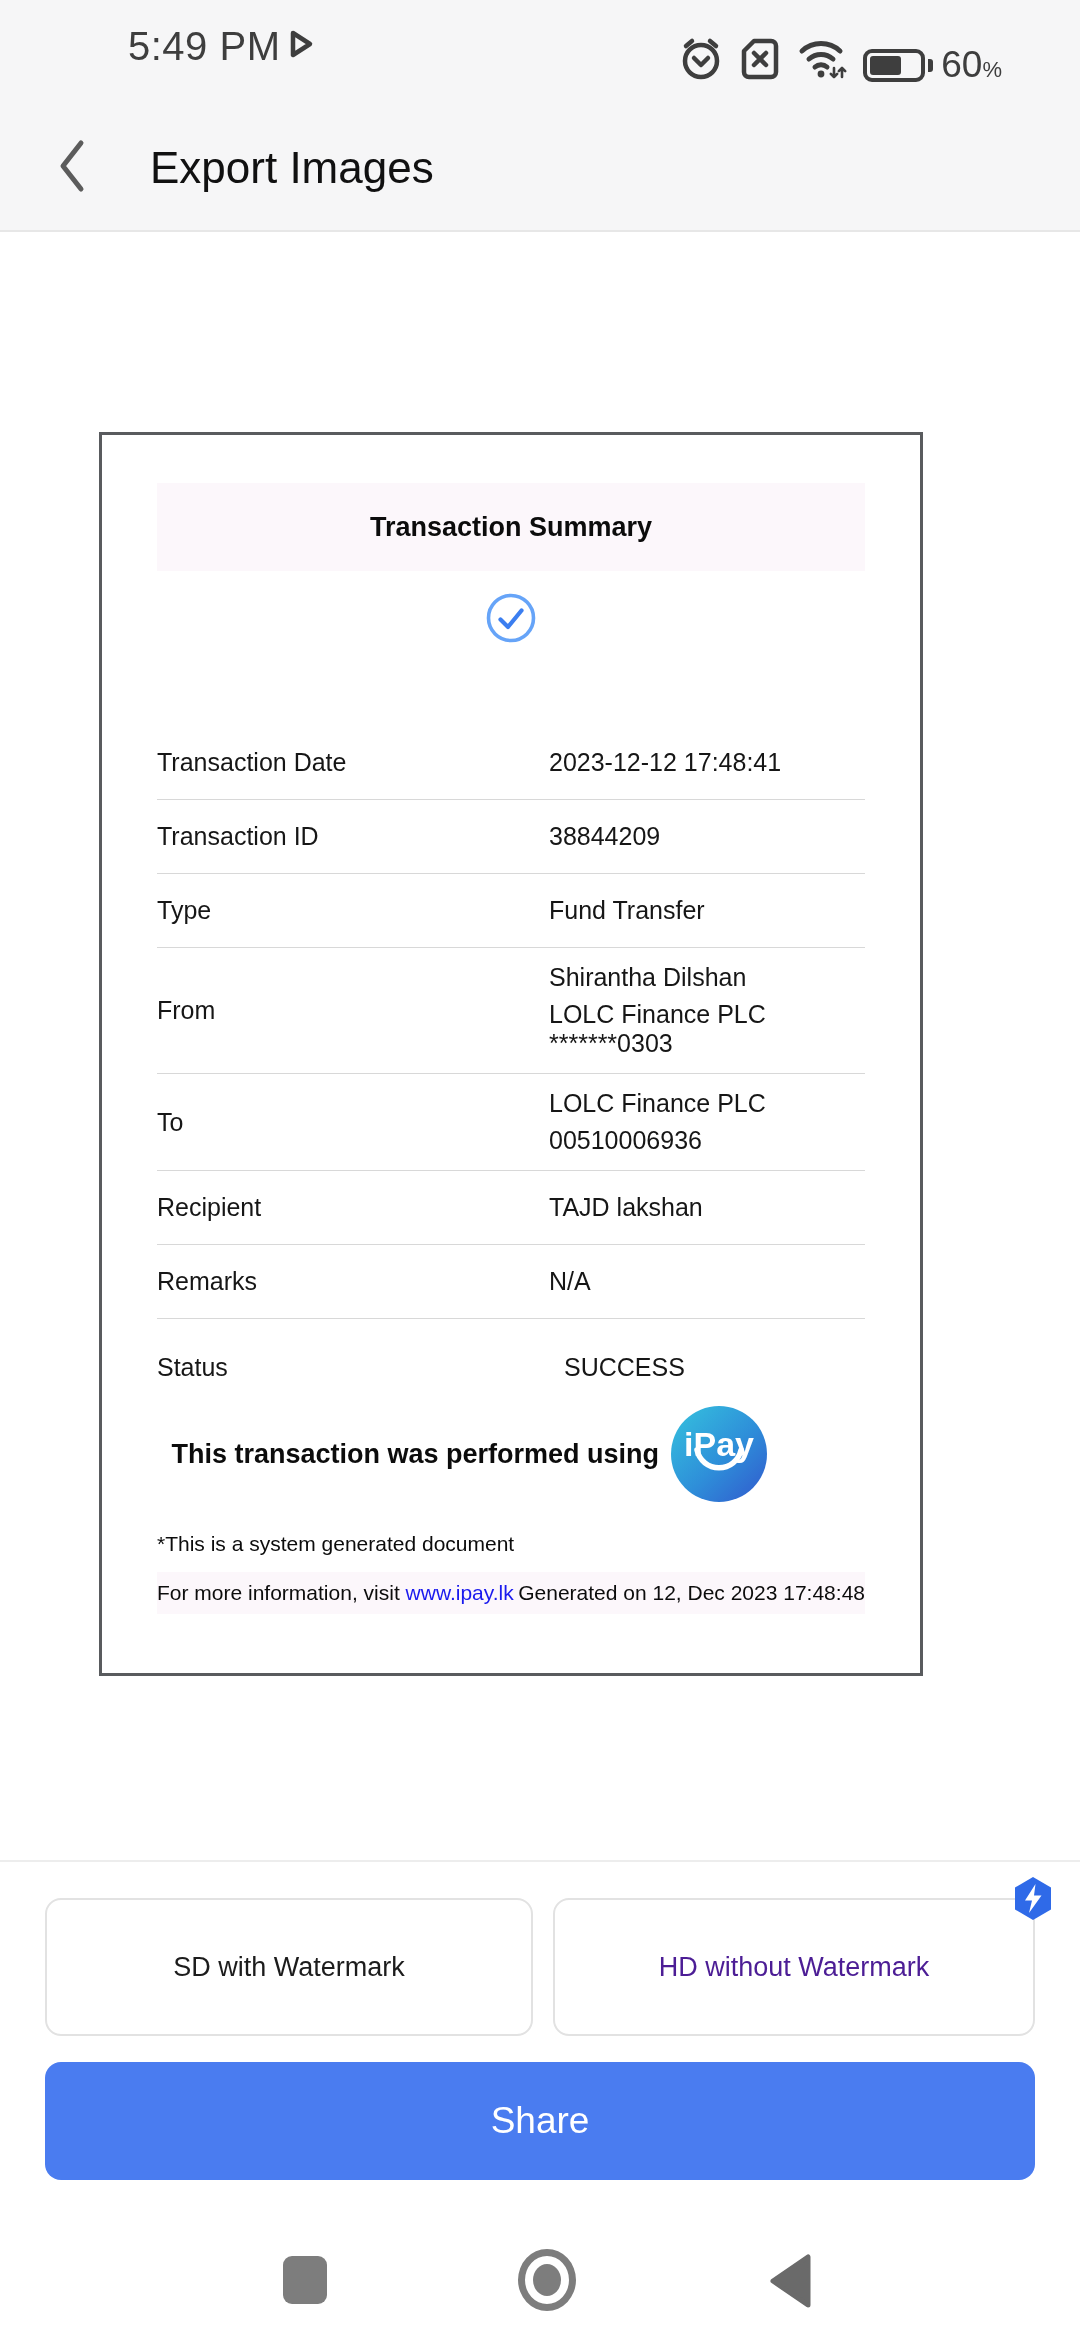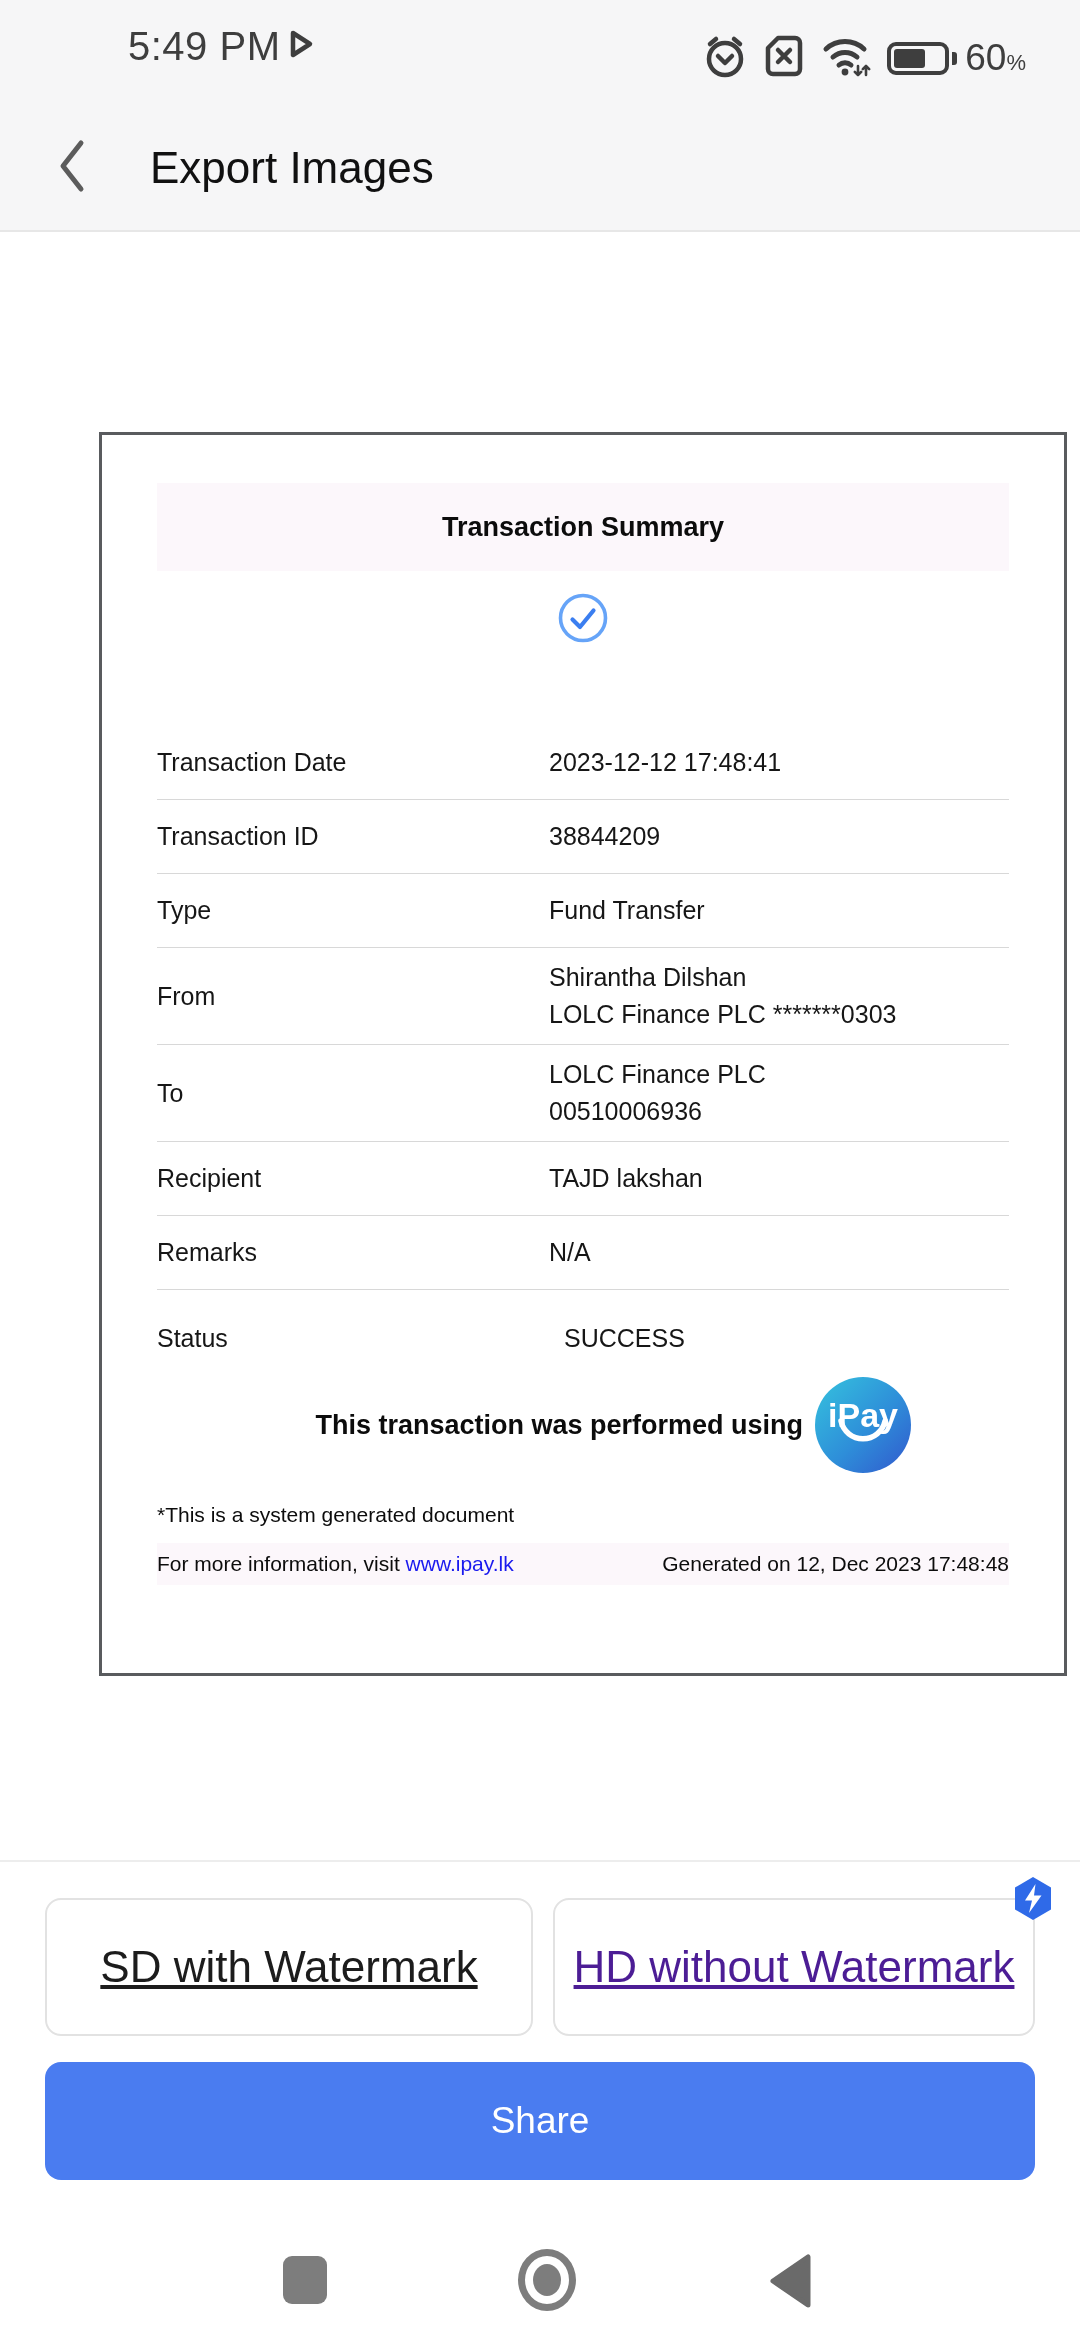--- a/index.html
+++ b/index.html
@@ -13,22 +13,22 @@
   .topbar {
     position:absolute; left:0; top:0; width:1080px; height:232px;
     background:#f6f6f7; border-bottom:2px solid #e7e7e7;
   }
   .status-left {
     position:absolute; left:128px; top:18px; height:56px;
     display:flex; align-items:center; gap:8px;
   }
   .time { font-size:40px; color:#3e3e3e; letter-spacing:0.5px; }
   .status-right {
-    position:absolute; right:54px; top:30px; height:56px;
-    display:flex; align-items:center; gap:15px;
+    position:absolute; right:78px; top:30px; height:56px;
+    display:flex; align-items:flex-end; gap:15px;
   }
   .batt-body {
     position:relative; width:62px; height:33px;
     border:4px solid #3e3e3e; border-radius:9px;
   }
   .batt-fill {
     position:absolute; left:3px; top:3px; bottom:3px; width:31px;
     background:#3e3e3e; border-radius:3px;
   }
   .batt-nub { width:5px; height:13px; background:#3e3e3e; border-radius:0 3px 3px 0; margin-left:3px; }
@@ -37,21 +37,21 @@
   .batt-pct-sign { font-size:22px; color:#3e3e3e; align-self:flex-end; padding-bottom:3px; }
 
   .appbar-row {
     position:absolute; left:0; top:118px; width:1080px; height:100px;
     display:flex; align-items:center; padding-left:54px;
   }
   .app-title { font-size:44px; color:#111; margin-left:60px; }
 
   
   .doc-card {
-    position:absolute; left:99px; top:432px; width:968px; height:1244px;
+    position:absolute; left:99px; top:432px; width:824px; height:1244px;
     background:#ffffff; border:3px solid #595b5e;
   }
   .doc-inner { padding:0 55px; }
   .doc-band {
     margin-top:48px; height:88px; background:#fcf7fb;
     display:flex; align-items:center; justify-content:center;
   }
   .doc-band-title { font-size:27px; font-weight:bold; color:#0c0c0c; }
   .doc-check { margin-top:21px; display:flex; justify-content:center; }
   .doc-amount { margin-top:16px; text-align:center; font-size:31px; font-weight:bold; color:#0c0c0c; }
@@ -83,21 +83,21 @@
     font-size:21px; color:#0c0c0c;
   }
   .doc-link { color:#1a1aee; }
 
   
   .panel-divider { position:absolute; left:0; top:1860px; width:1080px; height:2px; background:#ededed; }
   .opt-card {
     position:absolute; top:1898px; height:138px; background:#ffffff;
     border:2px solid #e2e2e2; border-radius:16px;
     display:flex; align-items:center; justify-content:center;
-    font-size:44px; cursor:pointer;text-decoration:underline;
+    font-size:27px; cursor:pointer;
   }
   .opt-sd { left:45px; width:488px; color:#1c1c1c; }
   .opt-hd { left:553px; width:482px; color:#4c1d95; }
   .hd-badge { position:absolute; left:1012px; top:1876px; }
   .share-btn {
     position:absolute; left:45px; top:2062px; width:990px; height:118px;
     background:#4a7cf0; border-radius:16px; border:none;
     display:flex; align-items:center; justify-content:center;
     color:#ffffff; font-size:37px; cursor:pointer;
     font-family:"Liberation Sans", sans-serif;

